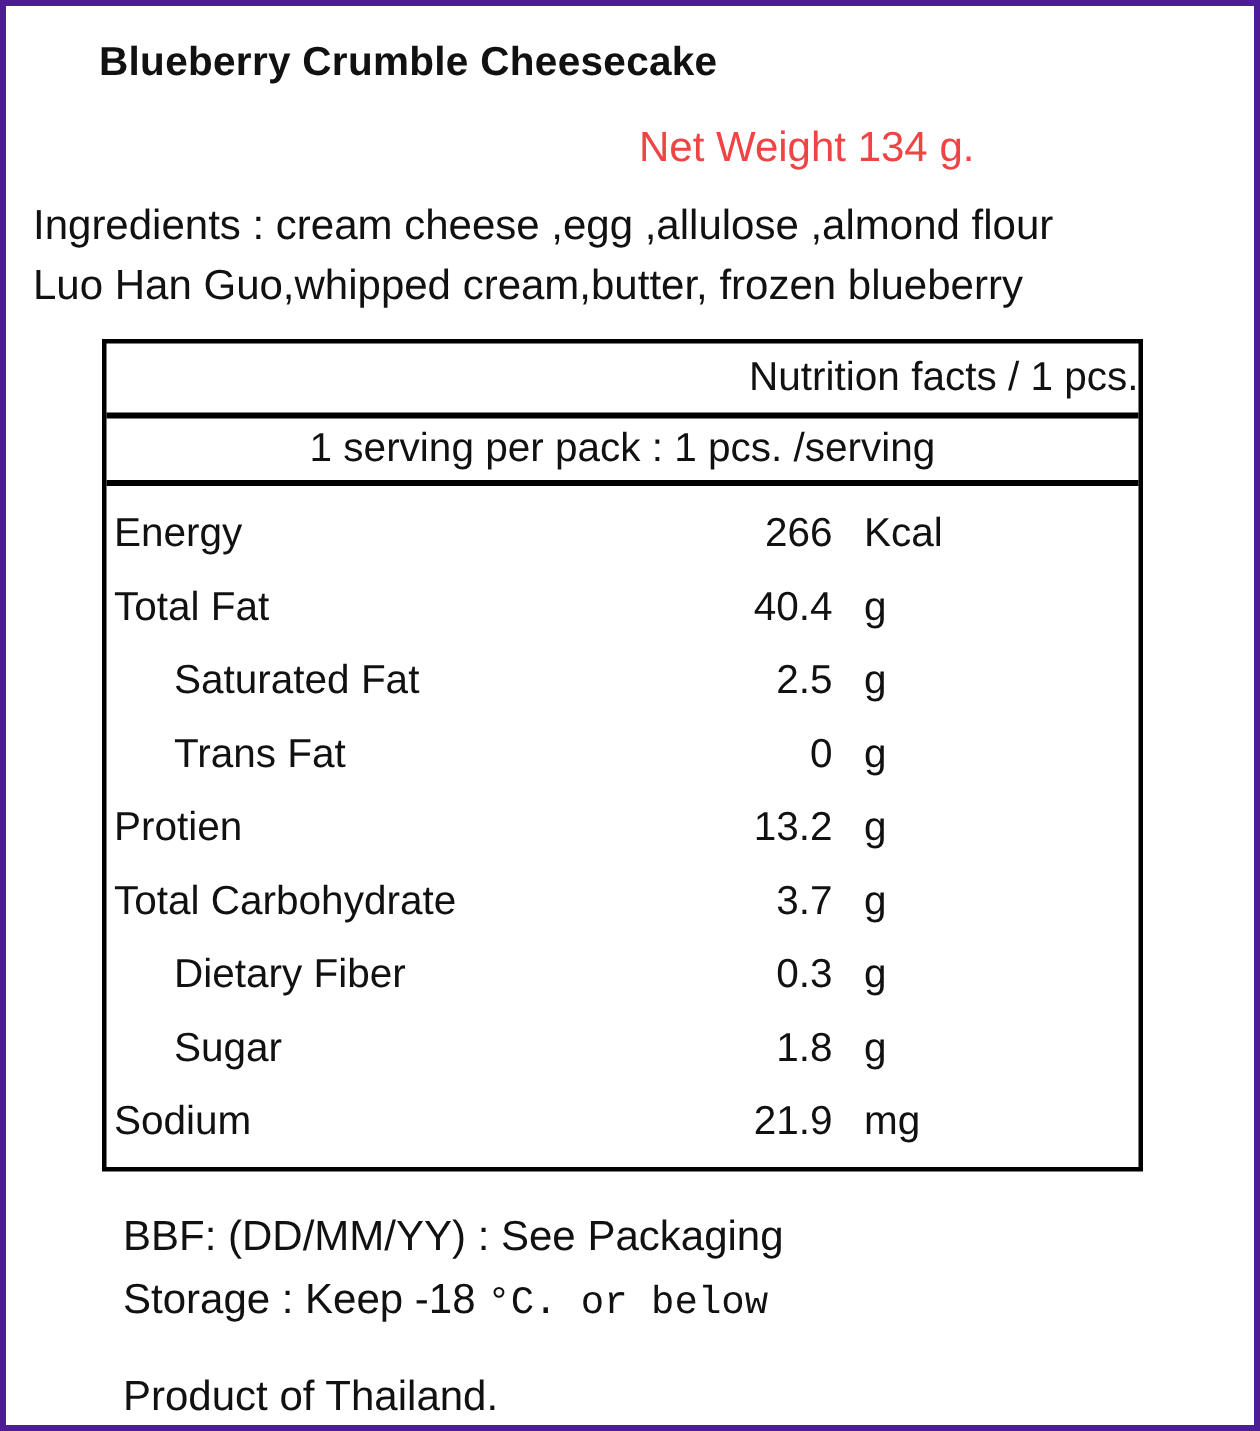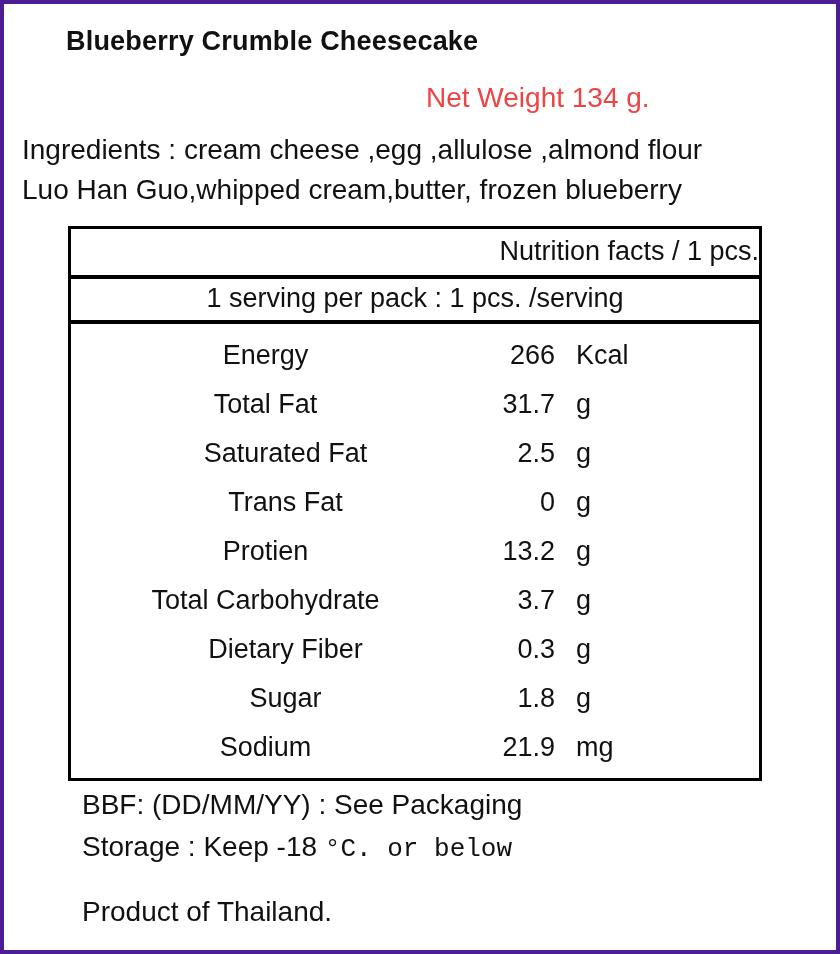--- a/index.html
+++ b/index.html
@@ -52,29 +52,29 @@
   .table-body {
     padding: 7px 0 6px 0;
   }
   .row {
     display: flex;
     align-items: center;
     height: 49px;
     font-size: 27px;
     padding-left: 5px;
   }
-  .row .name  { width: 379px; text-align: center; }
+  .row .name  { width: 379px; }
   .row.indent .name { padding-left: 40px; width: 339px; }
   .row .value { width: 100px; text-align: right; }
   .row .unit  { padding-left: 21px; }
   .footer-line {
     margin: 0 0 0 78px;
     font-size: 28px;
   }
-  .bbf     { margin-top: 8px; }
+  .bbf     { margin-top: 27px; }
   .storage { margin-top: 10px; }
   .serif-part {
     font-family: Liberation Mono, monospace;
     font-size: 26px;
   }
   .origin  { margin-top: 32px; }
 </style>
 </head>
 <body>
 
@@ -94,21 +94,21 @@
     <div class="table-header-2">1 serving per pack : 1 pcs. /serving</div>
 
     <div class="table-body">
       <div class="row">
         <span class="name">Energy</span>
         <span class="value">266</span>
         <span class="unit">Kcal</span>
       </div>
       <div class="row">
         <span class="name">Total Fat</span>
-        <span class="value">31.7</span>
+        <span class="value">40.4</span>
         <span class="unit">g</span>
       </div>
       <div class="row indent">
         <span class="name">Saturated Fat</span>
         <span class="value">2.5</span>
         <span class="unit">g</span>
       </div>
       <div class="row indent">
         <span class="name">Trans Fat</span>
         <span class="value">0</span>

